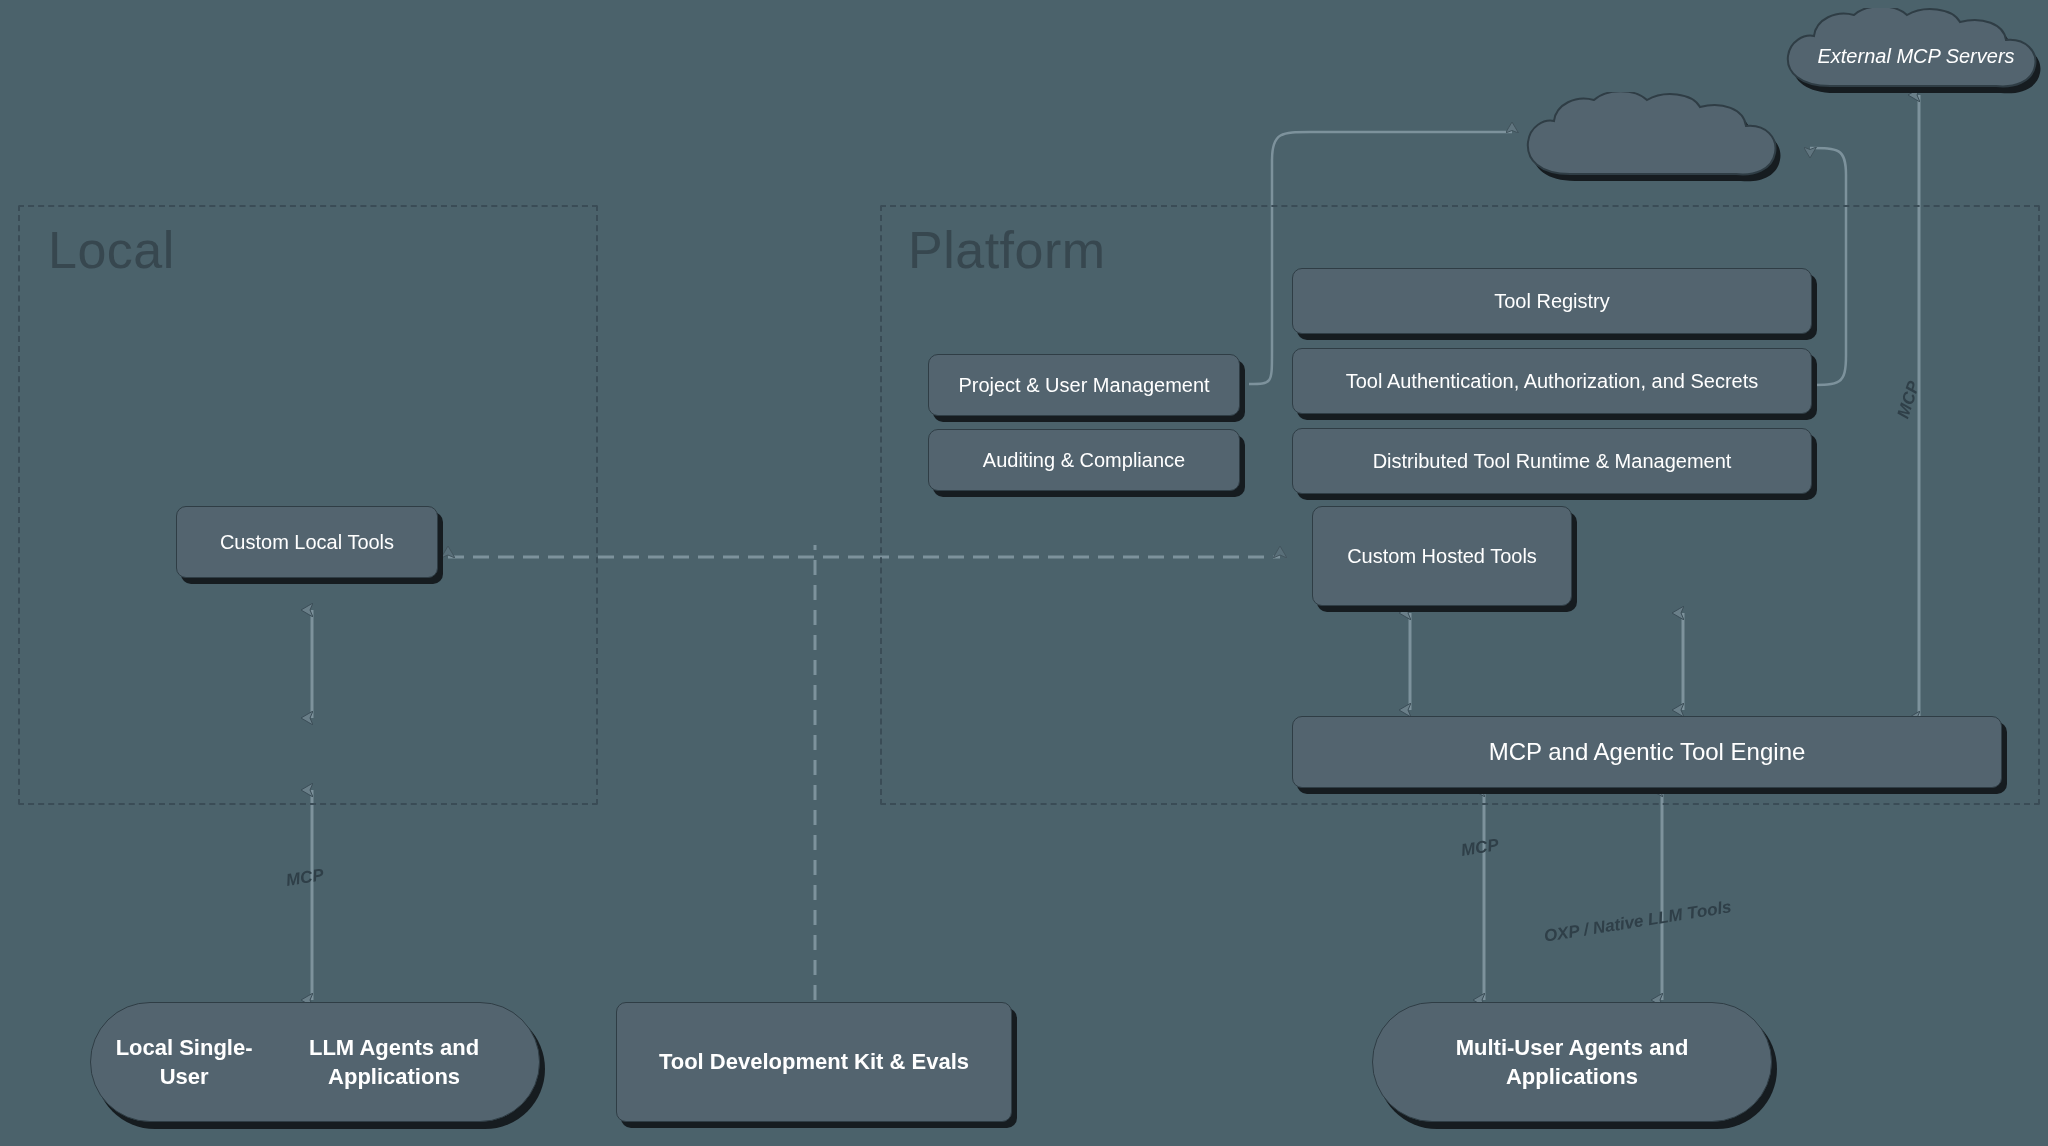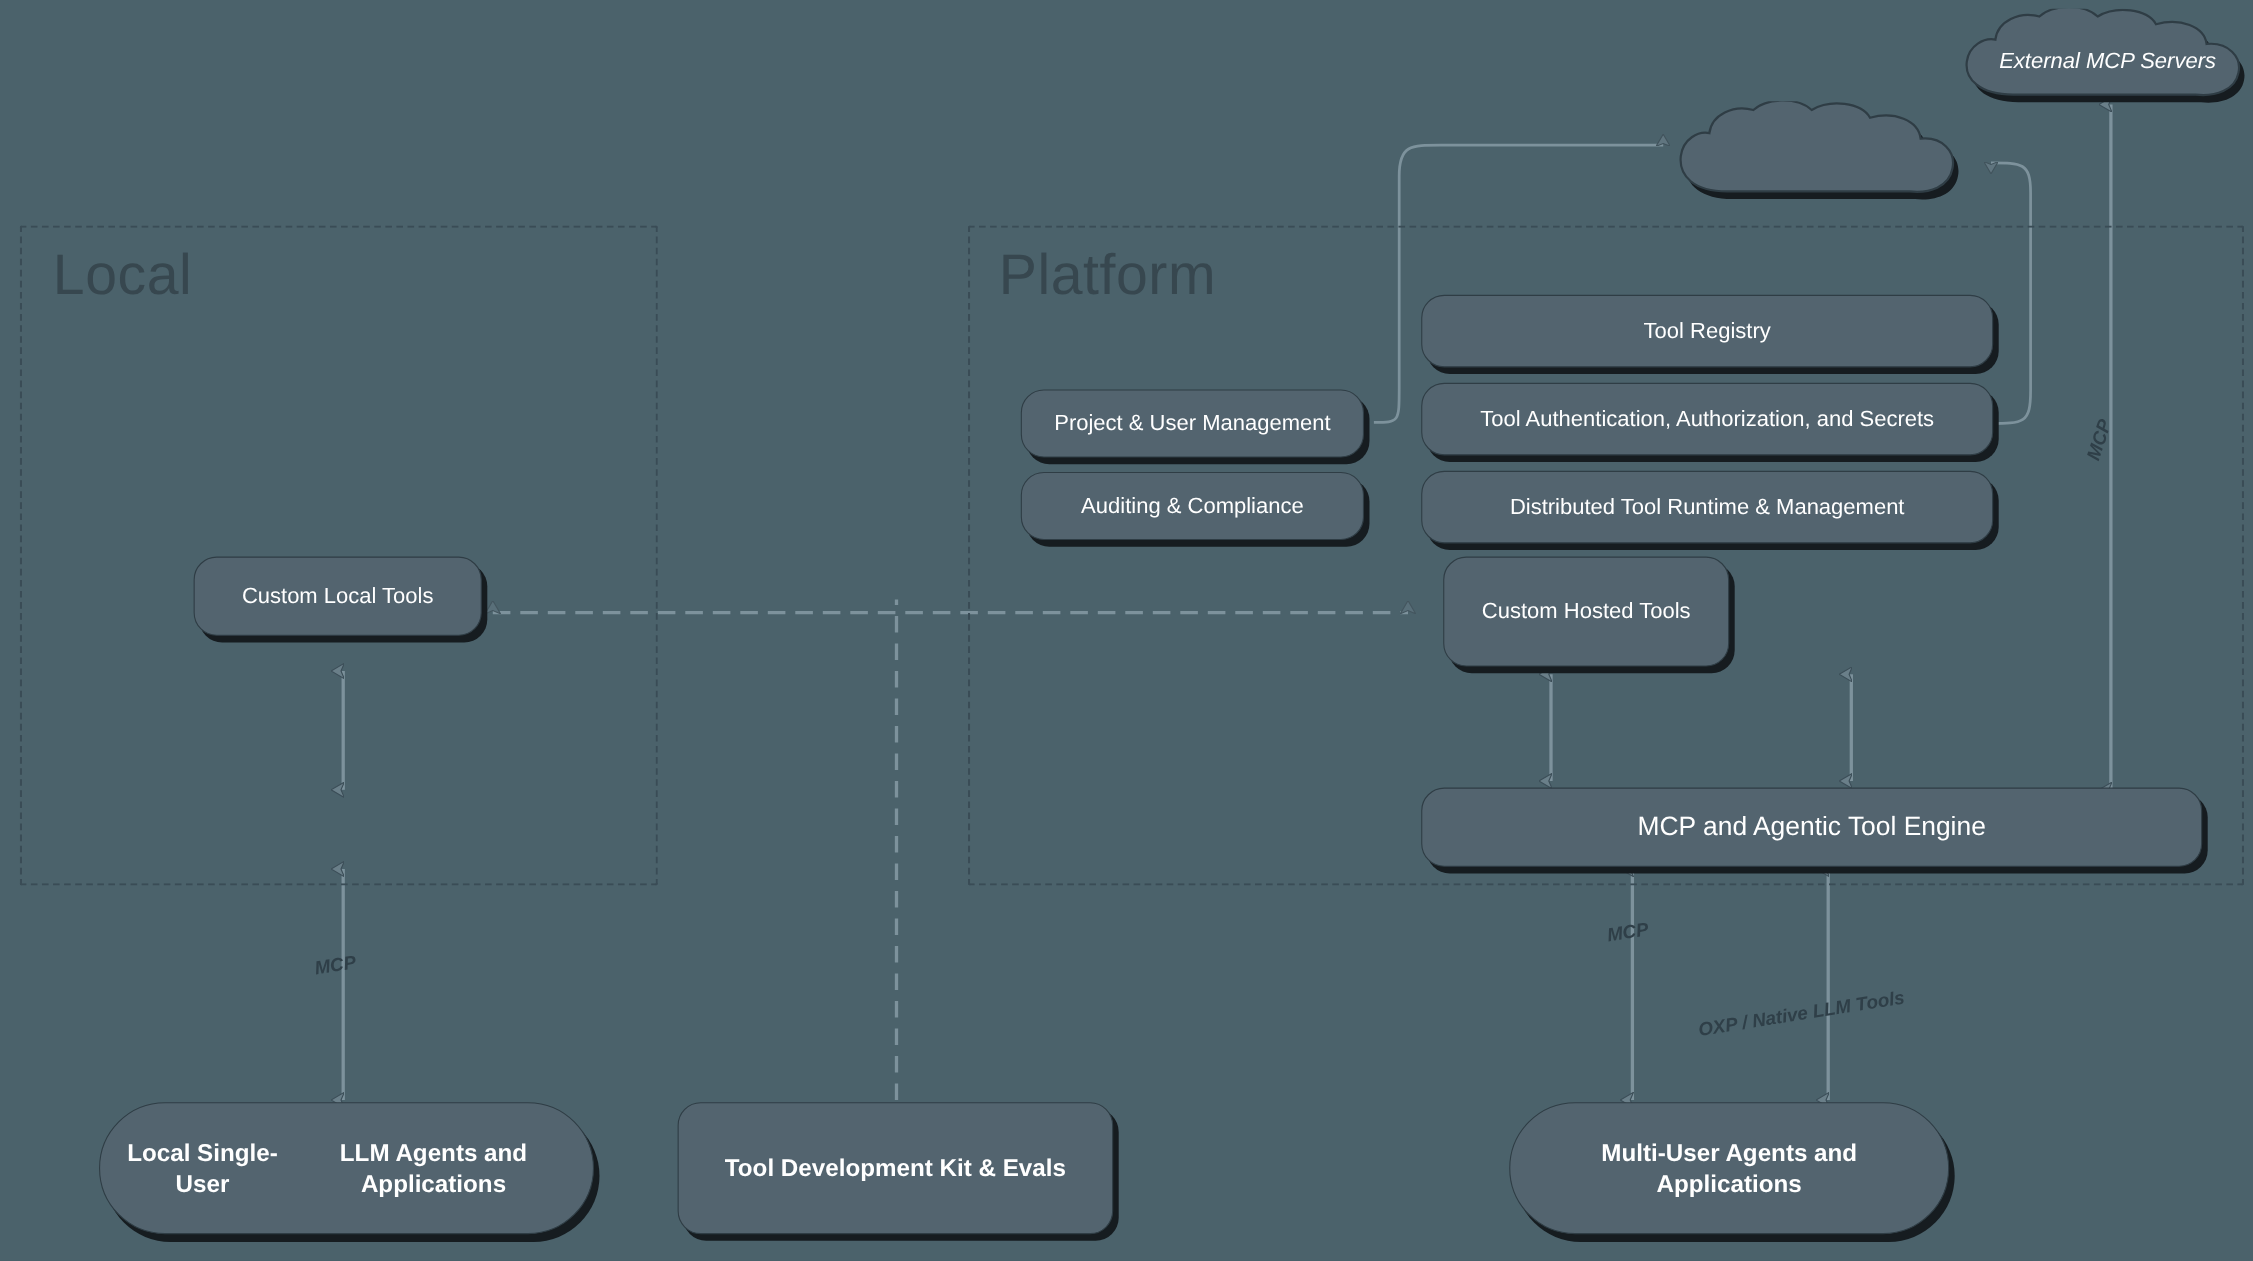--- a/index.html
+++ b/index.html
@@ -38,21 +38,21 @@
     letter-spacing: 0.5px;
     white-space: nowrap;
   }
 
   
   .node {
     position: absolute;
     box-sizing: border-box;
     background: #53646f;
     border: 1.6px solid #2f3d45;
-    border-radius: 21px;
+    border-radius: 10px;
     color: #ffffff;
     display: flex;
     align-items: center;
     justify-content: center;
     text-align: center;
     font-size: 20px;
     line-height: 1.32;
     padding: 6px 14px;
     box-shadow: 5px 6px 0px 0px #161c20;
   }

